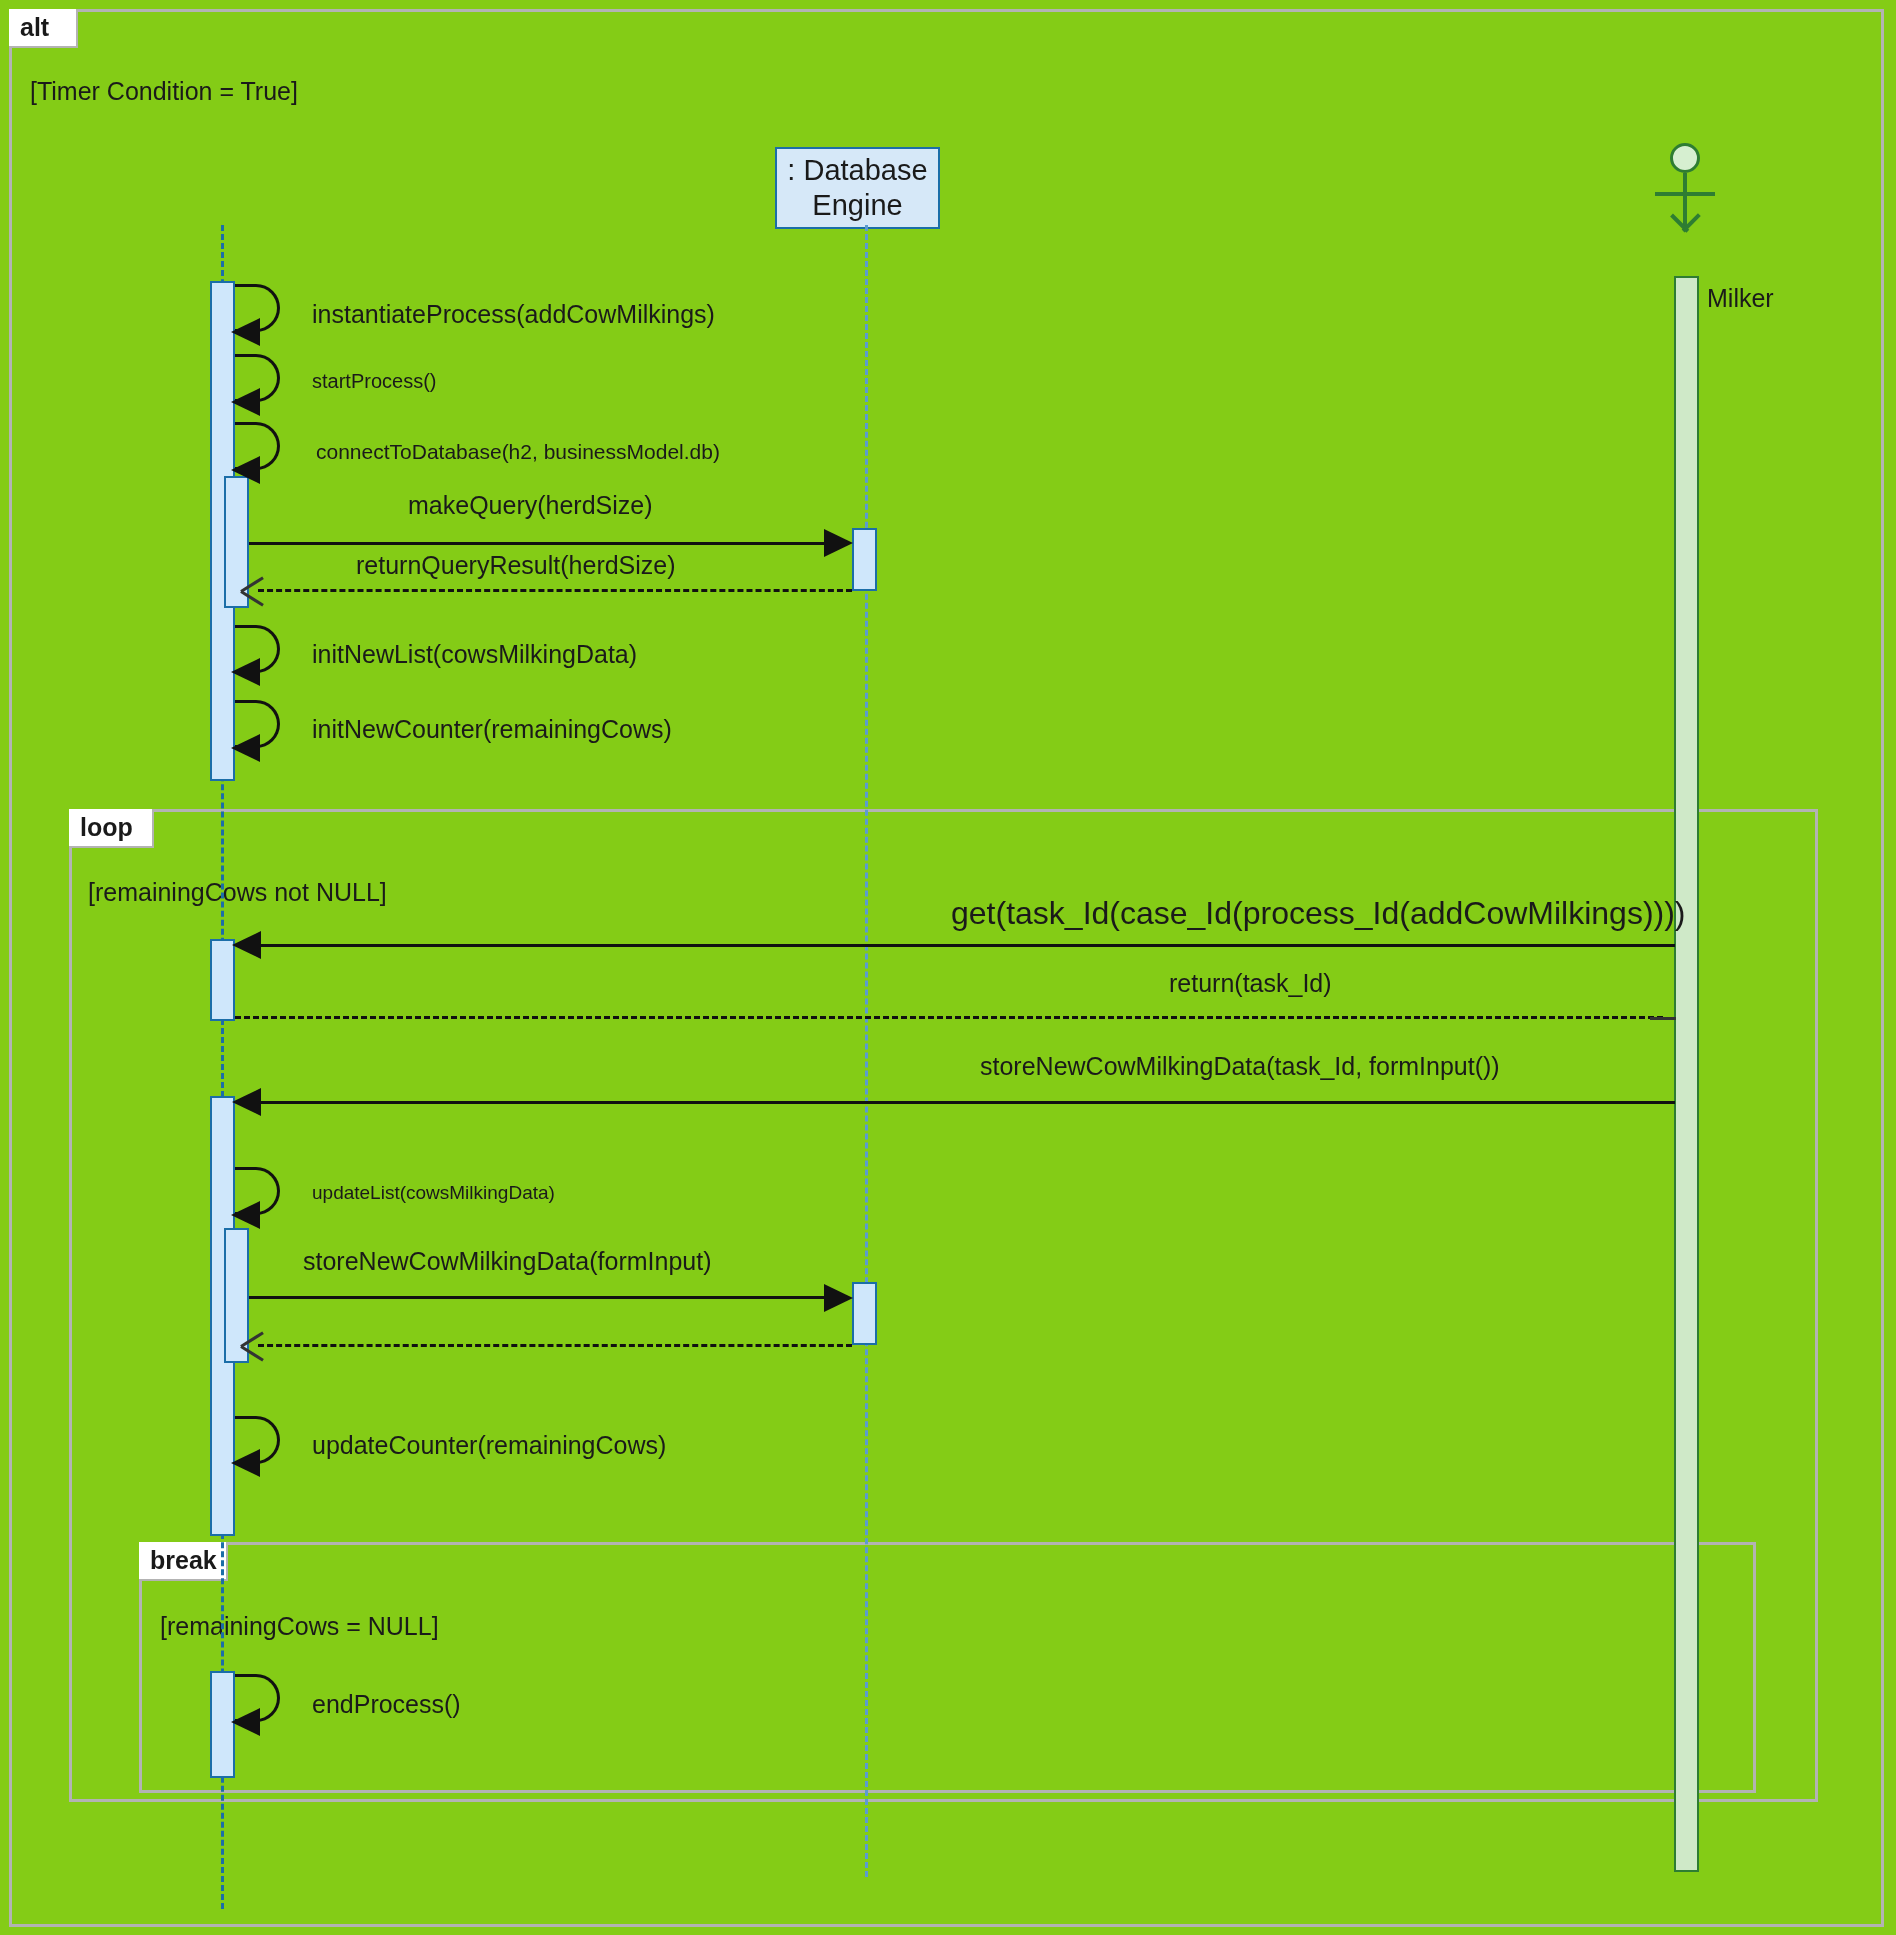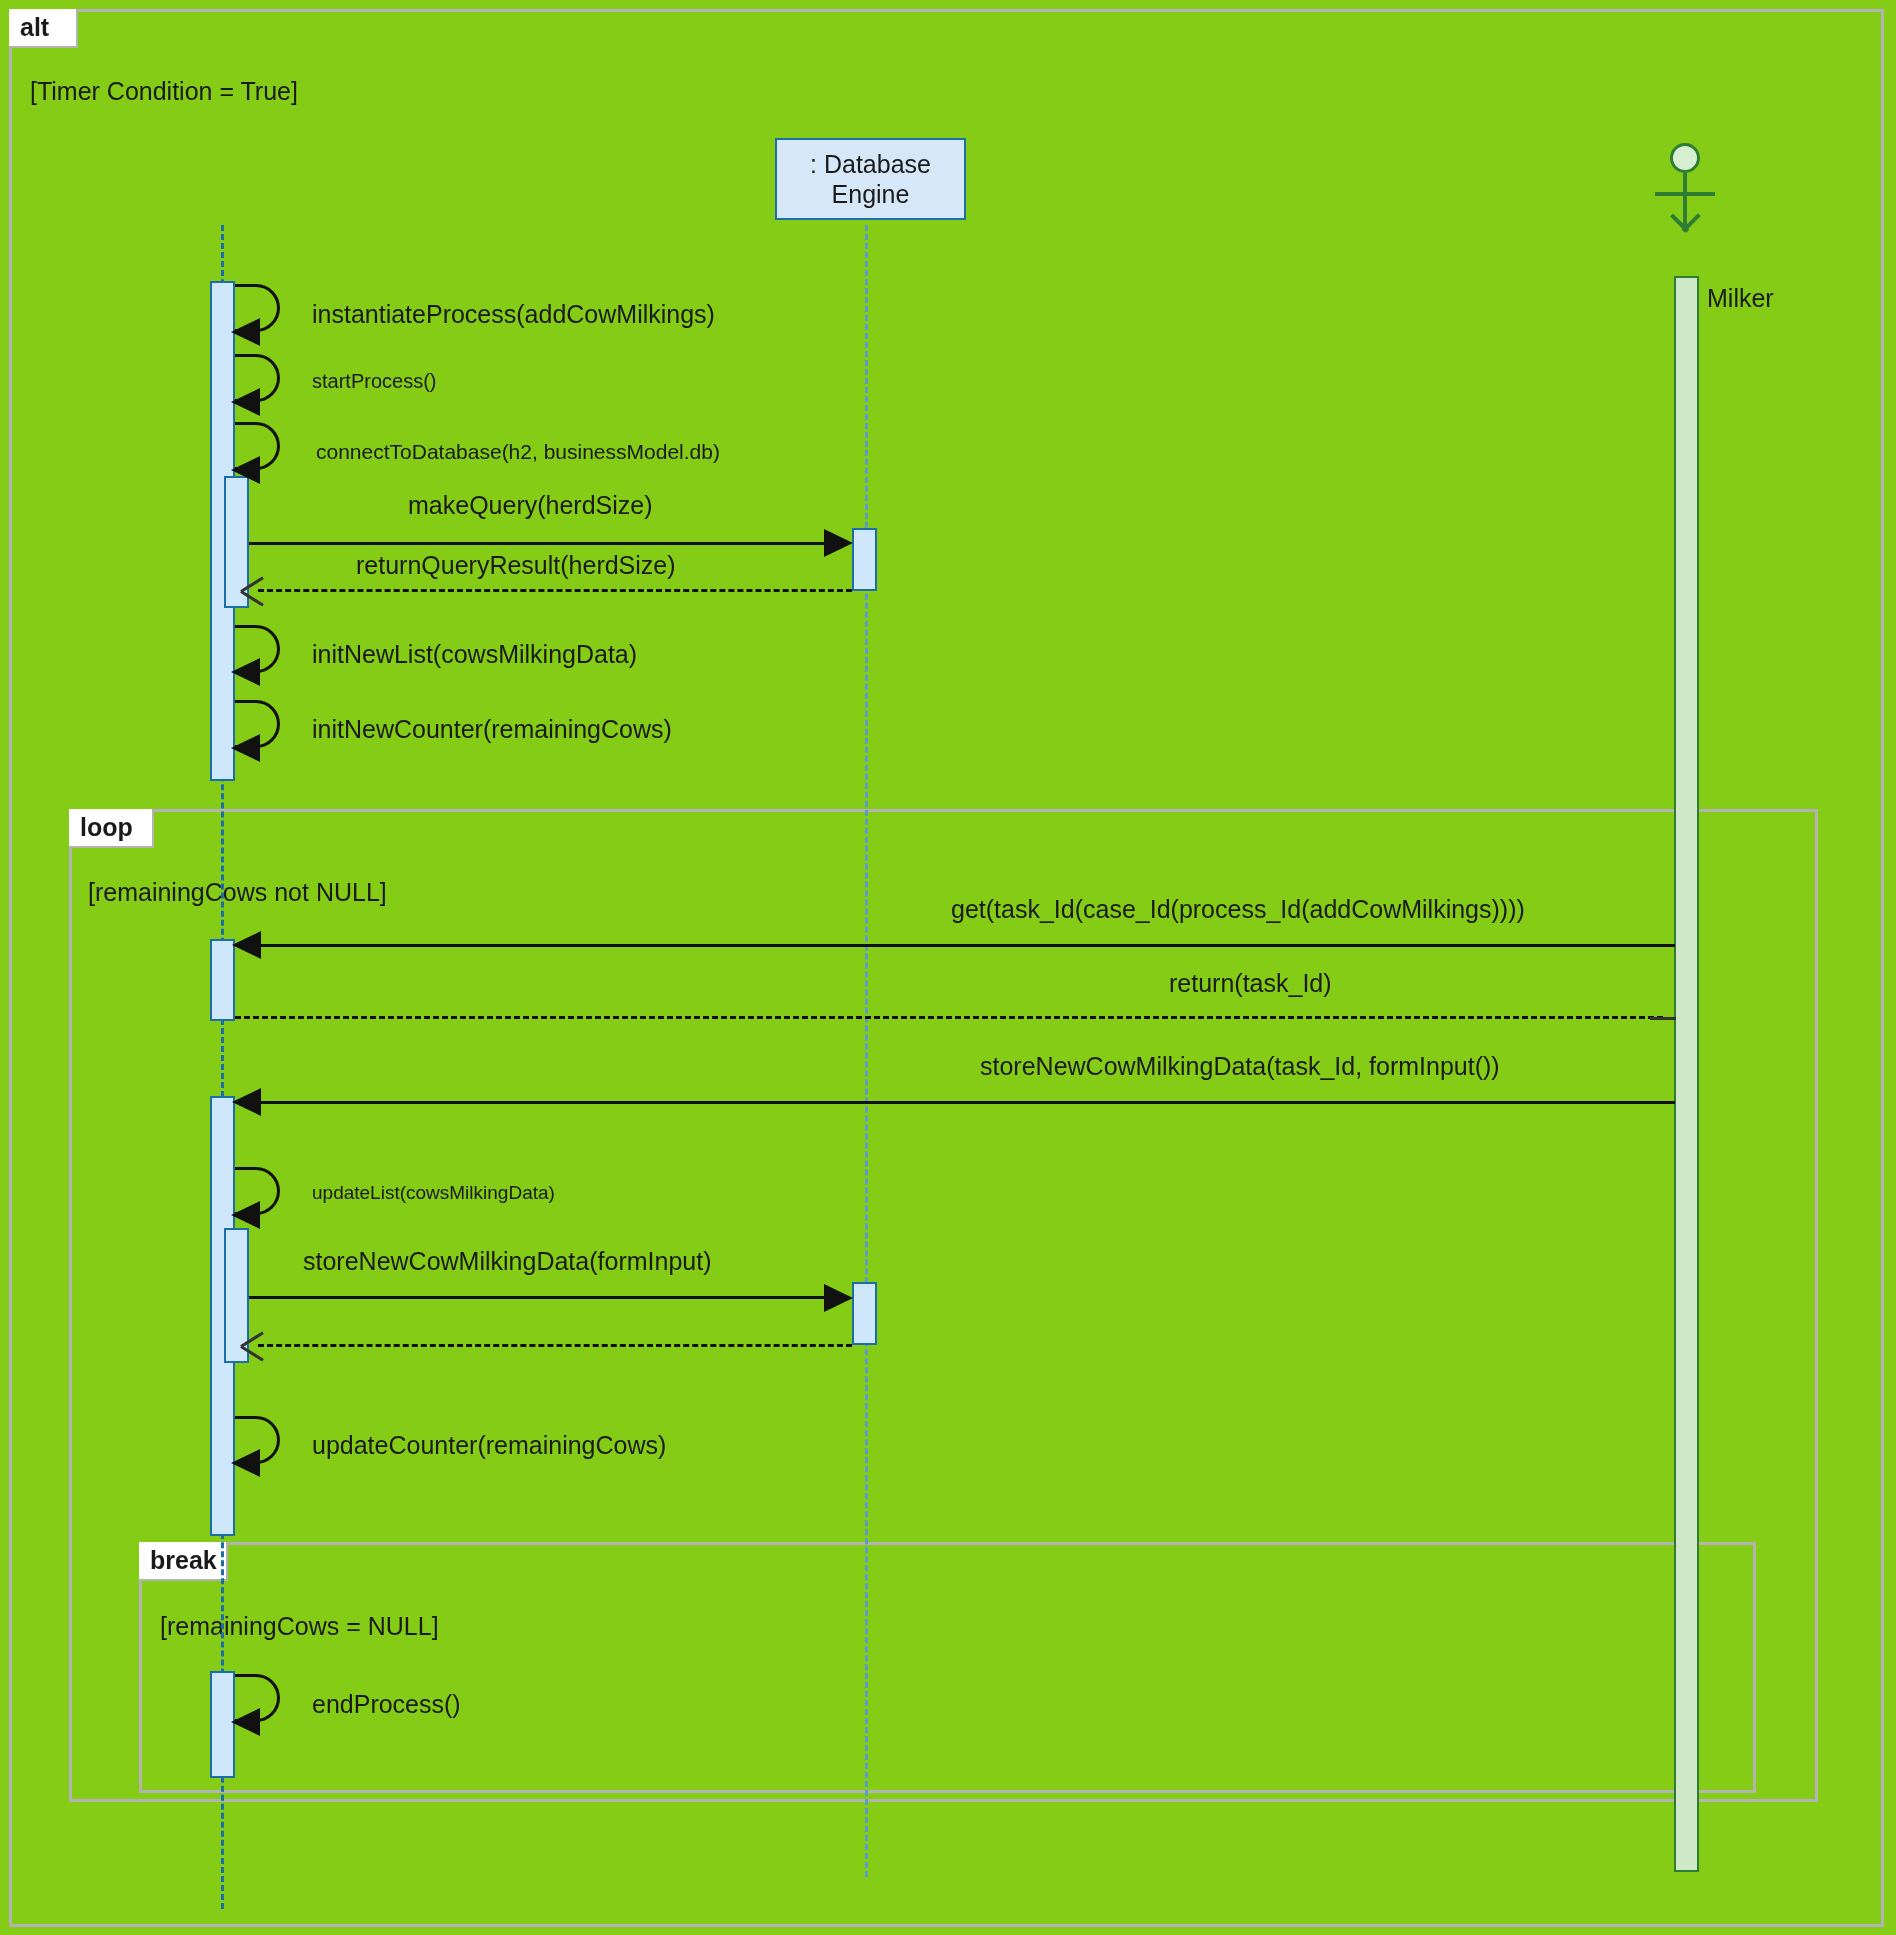--- a/index.html
+++ b/index.html
@@ -69,21 +69,21 @@
   <div class="frag-tab-inner abs" style="left:80px;top:813px;font-size:25px;">loop</div>
   <div class="abs" style="left:88px;top:878px;font-size:25px;color:#1a1a1a;">[remainingCows not NULL]</div>
 
   <div class="frag" style="left:139px;top:1542px;width:1617px;height:251px;"></div>
   <div class="frag-tab" style="left:139px;top:1542px;width:89px;height:39px;"></div>
   <div class="frag-tab-inner abs" style="left:150px;top:1546px;font-size:25px;">break</div>
   <div class="abs" style="left:160px;top:1612px;font-size:25px;color:#1a1a1a;">[remainingCows = NULL]</div>
 
   <div class="lifeline lifeline-dark" style="left:221px;top:225px;height:1684px;"></div>
 
-  <div class="head" style="left:775px;top:138px;width:191px;height:82px;font-size:25px;flex-direction:column;">
+  <div class="head" style="left:775px;top:147px;width:165px;height:82px;font-size:29px;flex-direction:column;">
     <div>: Database</div>
     <div>Engine</div>
   </div>
   <div class="lifeline" style="left:865px;top:225px;height:1652px;"></div>
 
   <div class="actor-head" style="left:1670px;top:143px;width:30px;height:30px;"></div>
   <div class="actor-line" style="left:1683px;top:173px;width:3.8px;height:58px;"></div>
   <div class="actor-line" style="left:1655px;top:192px;width:60px;height:3.8px;"></div>
   <div class="actor-line" style="left:1665px;top:229px;width:22.6px;height:3.8px;transform:rotate(45deg);transform-origin:right center;"></div>
   <div class="actor-line" style="left:1683px;top:229px;width:22.6px;height:3.8px;transform:rotate(-45deg);transform-origin:left center;"></div>
@@ -127,21 +127,21 @@
   <div class="selfhook" style="left:235px;top:625px;width:45px;height:48px;"></div>
   <div class="arrow-solid-left" style="left:231px;top:658px;"></div>
   <div class="msg-label" style="left:312px;top:640px;font-size:25px;">initNewList(cowsMilkingData)</div>
 
   <div class="selfhook" style="left:235px;top:700px;width:45px;height:48px;"></div>
   <div class="arrow-solid-left" style="left:231px;top:734px;"></div>
   <div class="msg-label" style="left:312px;top:715px;font-size:25px;">initNewCounter(remainingCows)</div>
 
   <div class="msg-line" style="left:261px;top:944px;width:1414px;"></div>
   <div class="arrow-solid-left" style="left:232px;top:931px;"></div>
-  <div class="msg-label" style="left:951px;top:895px;font-size:25px;">get(task_Id(case_Id(process_Id(addCowMilkings))))</div>
+  <div class="msg-label" style="left:951px;top:895px;font-size:32px;">get(task_Id(case_Id(process_Id(addCowMilkings))))</div>
 
   <div class="msg-line dashed" style="left:235px;top:1016px;width:1428px;"></div>
   <div class="arrow-open right" style="left:1652px;top:1005px;"></div>
   <div class="msg-label" style="left:1169px;top:969px;font-size:25px;">return(task_Id)</div>
 
   <div class="msg-line" style="left:261px;top:1101px;width:1414px;"></div>
   <div class="arrow-solid-left" style="left:232px;top:1088px;"></div>
   <div class="msg-label" style="left:980px;top:1052px;font-size:25px;">storeNewCowMilkingData(task_Id, formInput())</div>
 
   <div class="selfhook" style="left:235px;top:1167px;width:45px;height:48px;"></div>

